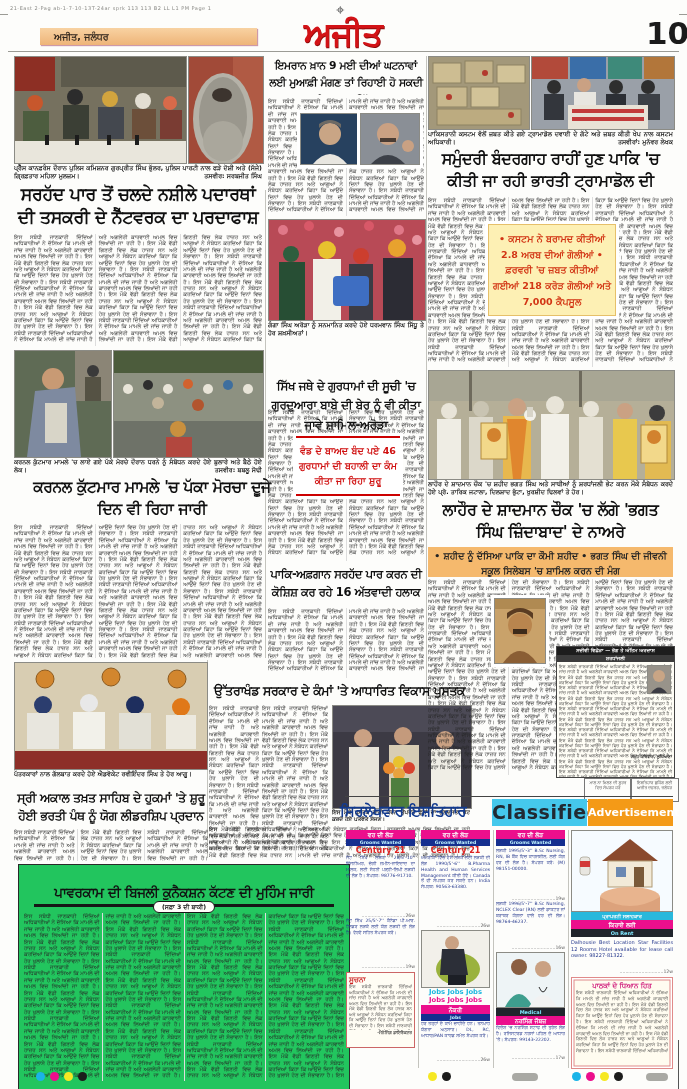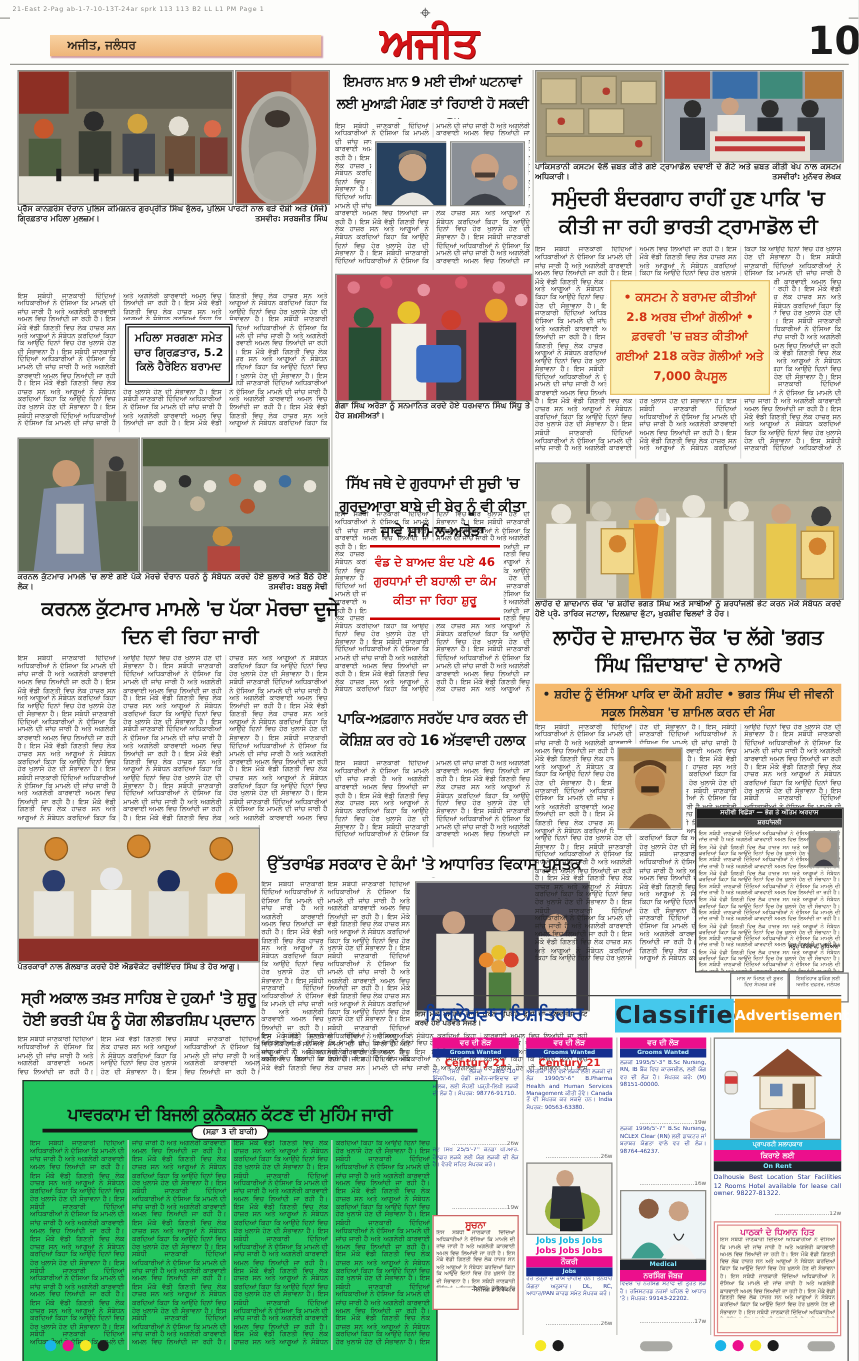--- a/index.html
+++ b/index.html
@@ -41,21 +41,21 @@
   .cl-pa{font-size:15px;font-weight:800;color:#123a8f;letter-spacing:-.5px;}
   .cl-cyan{background:#45c8ec;color:#212a33;font-weight:800;font-size:19px;text-align:center;line-height:27px;letter-spacing:.5px;}
   .cl-orange{background:#f49a17;color:#fff;font-weight:800;font-size:11px;text-align:right;line-height:27px;}
   .mag{background:#ec0f8c;color:#fff;font-size:6px;font-weight:bold;text-align:center;line-height:9px;}
   .nav{background:#152f8f;color:#bff3ff;font-size:4.6px;font-weight:bold;text-align:center;line-height:7px;}
   .dark{background:#20242c;color:#7fe8ff;font-size:5px;font-weight:bold;text-align:center;line-height:8px;}
   .adtxt{font-size:4.5px;line-height:1.3;text-align:justify;color:#283b8f;overflow:hidden;}
   .sep{font-size:4.6px;color:#666;text-align:right;white-space:nowrap;overflow:hidden;}
   .c21{color:#d22;font-weight:800;font-size:8px;text-align:center;}
   .noticebox{border:1px solid #c66;background:#fffdf4;padding:2px;overflow:hidden;}
-  .noticebox .hd{color:#c22;font-weight:800;font-size:7.4px;text-align:center;}
+  .noticebox .hd{color:#c22;font-weight:800;font-size:7.4px;}
   .noticebox .bd{font-size:4.3px;line-height:1.3;text-align:justify;color:#333;}
   .readers{border:1px solid #e08a8a;box-shadow:inset 0 0 0 1.5px #fff,inset 0 0 0 2.5px #e08a8a;
            background:#fffcf0;padding:4px;overflow:hidden;}
   .readers .hd{color:#d01a7a;font-weight:800;font-size:7px;text-align:center;}
   .readers .bd{font-size:4.3px;line-height:1.35;text-align:justify;color:#333;}
   .dot{border-radius:50%;width:9px;height:9px;}
   .oval{background:#a9a9a4;border-radius:5px;height:8px;}
   .pcom{border:1.5px solid #2a2a2a;background:#22c55e;padding:19px 5px;overflow:hidden;}
   .pcom-hd{font-size:13.5px;font-weight:800;text-align:center;letter-spacing:-.4px;}
   .pcom-rule{border-top:3px solid #161616;position:relative;margin:3px 10px;}
@@ -114,22 +114,22 @@
       <ellipse cx="34" cy="62" rx="30" ry="46" fill="#b5b2a8"></ellipse>
       <ellipse cx="34" cy="60" rx="24" ry="40" fill="#9a978d"></ellipse>
       <ellipse cx="33" cy="38" rx="10" ry="7" fill="#3c342e"></ellipse>
       <ellipse cx="34" cy="84" rx="20" ry="20" fill="#aaa79c"></ellipse>
     </svg>
   </div>
   <div class="abs cap" style="left:14px;top:164px;width:248px;height:17px;">
     <span>ਪ੍ਰੈੱਸ ਕਾਨਫ਼ਰੰਸ ਦੌਰਾਨ ਪੁਲਿਸ ਕਮਿਸ਼ਨਰ ਗੁਰਪ੍ਰੀਤ ਸਿੰਘ ਭੁੱਲਰ, ਪੁਲਿਸ ਪਾਰਟੀ ਨਾਲ ਫੜੇ ਦੋਸ਼ੀ ਅਤੇ (ਸੱਜੇ) ਗ੍ਰਿਫ਼ਤਾਰ ਮਹਿਲਾ ਮੁਲਜ਼ਮ।</span>
     <span class="credit">ਤਸਵੀਰ: ਸਰਬਜੀਤ ਸਿੰਘ</span>
   </div>
+  <div class="abs hl" style="left:14px;top:183px;width:248px;height:48px;font-size:17.5px;line-height:1.33;">ਸਰਹੱਦ ਪਾਰ ਤੋਂ ਚਲਦੇ ਨਸ਼ੀਲੇ ਪਦਾਰਥਾਂ ਦੀ ਤਸਕਰੀ ਦੇ ਨੈੱਟਵਰਕ ਦਾ ਪਰਦਾਫਾਸ਼</div>
   <div class="abs btxt c3" style="left:14px;top:234px;width:248px;height:112px;">ਇਸ ਸਬੰਧੀ ਜਾਣਕਾਰੀ ਦਿੰਦਿਆਂ ਅਧਿਕਾਰੀਆਂ ਨੇ ਦੱਸਿਆ ਕਿ ਮਾਮਲੇ ਦੀ ਜਾਂਚ ਜਾਰੀ ਹੈ ਅਤੇ ਅਗਲੇਰੀ ਕਾਰਵਾਈ ਅਮਲ ਵਿਚ ਲਿਆਂਦੀ ਜਾ ਰਹੀ ਹੈ। ਇਸ ਮੌਕੇ ਵੱਡੀ ਗਿਣਤੀ ਵਿਚ ਲੋਕ ਹਾਜ਼ਰ ਸਨ ਅਤੇ ਆਗੂਆਂ ਨੇ ਸੰਬੋਧਨ ਕਰਦਿਆਂ ਕਿਹਾ ਕਿ ਆਉਂਦੇ ਦਿਨਾਂ ਵਿਚ ਹੋਰ ਖੁਲਾਸੇ ਹੋਣ ਦੀ ਸੰਭਾਵਨਾ ਹੈ। ਇਸ ਸਬੰਧੀ ਜਾਣਕਾਰੀ ਦਿੰਦਿਆਂ ਅਧਿਕਾਰੀਆਂ ਨੇ ਦੱਸਿਆ ਕਿ ਮਾਮਲੇ ਦੀ ਜਾਂਚ ਜਾਰੀ ਹੈ ਅਤੇ ਅਗਲੇਰੀ ਕਾਰਵਾਈ ਅਮਲ ਵਿਚ ਲਿਆਂਦੀ ਜਾ ਰਹੀ ਹੈ। ਇਸ ਮੌਕੇ ਵੱਡੀ ਗਿਣਤੀ ਵਿਚ ਲੋਕ ਹਾਜ਼ਰ ਸਨ ਅਤੇ ਆਗੂਆਂ ਨੇ ਸੰਬੋਧਨ ਕਰਦਿਆਂ ਕਿਹਾ ਕਿ ਆਉਂਦੇ ਦਿਨਾਂ ਵਿਚ ਹੋਰ ਖੁਲਾਸੇ ਹੋਣ ਦੀ ਸੰਭਾਵਨਾ ਹੈ। ਇਸ ਸਬੰਧੀ ਜਾਣਕਾਰੀ ਦਿੰਦਿਆਂ ਅਧਿਕਾਰੀਆਂ ਨੇ ਦੱਸਿਆ ਕਿ ਮਾਮਲੇ ਦੀ ਜਾਂਚ ਜਾਰੀ ਹੈ ਅਤੇ ਅਗਲੇਰੀ ਕਾਰਵਾਈ ਅਮਲ ਵਿਚ ਲਿਆਂਦੀ ਜਾ ਰਹੀ ਹੈ। ਇਸ ਮੌਕੇ ਵੱਡੀ ਗਿਣਤੀ ਵਿਚ ਲੋਕ ਹਾਜ਼ਰ ਸਨ ਅਤੇ ਆਗੂਆਂ ਨੇ ਸੰਬੋਧਨ ਕਰਦਿਆਂ ਕਿਹਾ ਕਿ ਆਉਂਦੇ ਦਿਨਾਂ ਵਿਚ ਹੋਰ ਖੁਲਾਸੇ ਹੋਣ ਦੀ ਸੰਭਾਵਨਾ ਹੈ। ਇਸ ਸਬੰਧੀ ਜਾਣਕਾਰੀ ਦਿੰਦਿਆਂ ਅਧਿਕਾਰੀਆਂ ਨੇ ਦੱਸਿਆ ਕਿ ਮਾਮਲੇ ਦੀ ਜਾਂਚ ਜਾਰੀ ਹੈ ਅਤੇ ਅਗਲੇਰੀ ਕਾਰਵਾਈ ਅਮਲ ਵਿਚ ਲਿਆਂਦੀ ਜਾ ਰਹੀ ਹੈ। ਇਸ ਮੌਕੇ ਵੱਡੀ ਗਿਣਤੀ ਵਿਚ ਲੋਕ ਹਾਜ਼ਰ ਸਨ ਅਤੇ ਆਗੂਆਂ ਨੇ ਸੰਬੋਧਨ ਕਰਦਿਆਂ ਕਿਹਾ ਕਿ ਆਉਂਦੇ ਦਿਨਾਂ ਵਿਚ ਹੋਰ ਖੁਲਾਸੇ ਹੋਣ ਦੀ ਸੰਭਾਵਨਾ ਹੈ। ਇਸ ਸਬੰਧੀ ਜਾਣਕਾਰੀ ਦਿੰਦਿਆਂ ਅਧਿਕਾਰੀਆਂ ਨੇ ਦੱਸਿਆ ਕਿ ਮਾਮਲੇ ਦੀ ਜਾਂਚ ਜਾਰੀ ਹੈ ਅਤੇ ਅਗਲੇਰੀ ਕਾਰਵਾਈ ਅਮਲ ਵਿਚ ਲਿਆਂਦੀ ਜਾ ਰਹੀ ਹੈ। ਇਸ ਮੌਕੇ ਵੱਡੀ ਗਿਣਤੀ ਵਿਚ ਲੋਕ ਹਾਜ਼ਰ ਸਨ ਅਤੇ ਆਗੂਆਂ ਨੇ ਸੰਬੋਧਨ ਕਰਦਿਆਂ ਕਿਹਾ ਕਿ ਆਉਂਦੇ ਦਿਨਾਂ ਵਿਚ ਹੋਰ ਖੁਲਾਸੇ ਹੋਣ ਦੀ ਸੰਭਾਵਨਾ ਹੈ। ਇਸ ਸਬੰਧੀ ਜਾਣਕਾਰੀ ਦਿੰਦਿਆਂ ਅਧਿਕਾਰੀਆਂ ਨੇ ਦੱਸਿਆ ਕਿ ਮਾਮਲੇ ਦੀ ਜਾਂਚ ਜਾਰੀ ਹੈ ਅਤੇ ਅਗਲੇਰੀ ਕਾਰਵਾਈ ਅਮਲ ਵਿਚ ਲਿਆਂਦੀ ਜਾ ਰਹੀ ਹੈ। ਇਸ ਮੌਕੇ ਵੱਡੀ ਗਿਣਤੀ ਵਿਚ ਲੋਕ ਹਾਜ਼ਰ ਸਨ ਅਤੇ ਆਗੂਆਂ ਨੇ ਸੰਬੋਧਨ ਕਰਦਿਆਂ ਕਿਹਾ ਕਿ ਆਉਂਦੇ ਦਿਨਾਂ ਵਿਚ ਹੋਰ ਖੁਲਾਸੇ ਹੋਣ ਦੀ ਸੰਭਾਵਨਾ ਹੈ। ਇਸ ਸਬੰਧੀ ਜਾਣਕਾਰੀ ਦਿੰਦਿਆਂ ਅਧਿਕਾਰੀਆਂ ਨੇ ਦੱਸਿਆ ਕਿ ਮਾਮਲੇ ਦੀ ਜਾਂਚ ਜਾਰੀ ਹੈ ਅਤੇ ਅਗਲੇਰੀ ਕਾਰਵਾਈ ਅਮਲ ਵਿਚ ਲਿਆਂਦੀ ਜਾ ਰਹੀ ਹੈ। ਇਸ ਮੌਕੇ ਵੱਡੀ ਗਿਣਤੀ ਵਿਚ ਲੋਕ ਹਾਜ਼ਰ ਸਨ ਅਤੇ ਆਗੂਆਂ ਨੇ ਸੰਬੋਧਨ ਕਰਦਿਆਂ ਕਿਹਾ ਕਿ ਆਉਂਦੇ ਦਿਨਾਂ ਵਿਚ ਹੋਰ ਖੁਲਾਸੇ ਹੋਣ ਦੀ ਸੰਭਾਵਨਾ ਹੈ। ਇਸ ਸਬੰਧੀ ਜਾਣਕਾਰੀ ਦਿੰਦਿਆਂ ਅਧਿਕਾਰੀਆਂ ਨੇ ਦੱਸਿਆ ਕਿ ਮਾਮਲੇ ਦੀ ਜਾਂਚ ਜਾਰੀ ਹੈ ਅਤੇ ਅਗਲੇਰੀ ਕਾਰਵਾਈ ਅਮਲ ਵਿਚ ਲਿਆਂਦੀ ਜਾ ਰਹੀ ਹੈ। ਇਸ ਮੌਕੇ ਵੱਡੀ ਗਿਣਤੀ ਵਿਚ ਲੋਕ ਹਾਜ਼ਰ ਸਨ ਅਤੇ ਆਗੂਆਂ ਨੇ ਸੰਬੋਧਨ ਕਰਦਿਆਂ ਕਿਹਾ ਕਿ ਆਉਂਦੇ ਦਿਨਾਂ ਵਿਚ ਹੋਰ ਖੁਲਾਸੇ ਹੋਣ ਦੀ ਸੰਭਾਵਨਾ ਹੈ। ਇਸ ਸਬੰਧੀ ਜਾਣਕਾਰੀ ਦਿੰਦਿਆਂ ਅਧਿਕਾਰੀਆਂ ਨੇ ਦੱਸਿਆ ਕਿ ਮਾਮਲੇ ਦੀ ਜਾਂਚ ਜਾਰੀ ਹੈ ਅਤੇ ਅਗਲੇਰੀ ਕਾਰਵਾਈ ਅਮਲ ਵਿਚ ਲਿਆਂਦੀ ਜਾ ਰਹੀ ਹੈ। ਇਸ ਮੌਕੇ ਵੱਡੀ ਗਿਣਤੀ ਵਿਚ ਲੋਕ ਹਾਜ਼ਰ ਸਨ ਅਤੇ ਆਗੂਆਂ ਨੇ ਸੰਬੋਧਨ ਕਰਦਿਆਂ ਕਿਹਾ ਕਿ ਆਉਂਦੇ ਦਿਨਾਂ ਵਿਚ ਹੋਰ ਖੁਲਾਸੇ ਹੋਣ ਦੀ ਸੰਭਾਵਨਾ ਹੈ। ਇਸ ਸਬੰਧੀ ਜਾਣਕਾਰੀ ਦਿੰਦਿਆਂ ਅਧਿਕਾਰੀਆਂ ਨੇ ਦੱਸਿਆ ਕਿ ਮਾਮਲੇ ਦੀ ਜਾਂਚ ਜਾਰੀ ਹੈ ਅਤੇ ਅਗਲੇਰੀ ਕਾਰਵਾਈ ਅਮਲ ਵਿਚ ਲਿਆਂਦੀ ਜਾ ਰਹੀ ਹੈ। ਇਸ ਮੌਕੇ ਵੱਡੀ ਗਿਣਤੀ ਵਿਚ ਲੋਕ ਹਾਜ਼ਰ ਸਨ ਅਤੇ ਆਗੂਆਂ ਨੇ ਸੰਬੋਧਨ ਕਰਦਿਆਂ ਕਿਹਾ ਕਿ ਆਉਂਦੇ ਦਿਨਾਂ ਵਿਚ ਹੋਰ ਖੁਲਾਸੇ ਹੋਣ ਦੀ ਸੰਭਾਵਨਾ ਹੈ। ਇਸ ਸਬੰਧੀ ਜਾਣਕਾਰੀ ਦਿੰਦਿਆਂ ਅਧਿਕਾਰੀਆਂ ਨੇ ਦੱਸਿਆ ਕਿ ਮਾਮਲੇ ਦੀ ਜਾਂਚ ਜਾਰੀ ਹੈ ਅਤੇ ਅਗਲੇਰੀ ਕਾਰਵਾਈ ਅਮਲ ਵਿਚ ਲਿਆਂਦੀ ਜਾ ਰਹੀ ਹੈ। ਇਸ ਮੌਕੇ ਵੱਡੀ ਗਿਣਤੀ ਵਿਚ ਲੋਕ ਹਾਜ਼ਰ ਸਨ ਅਤੇ ਆਗੂਆਂ ਨੇ ਸੰਬੋਧਨ ਕਰਦਿਆਂ ਕਿਹਾ ਕਿ ਆਉਂਦੇ ਦਿਨਾਂ ਵਿਚ ਹੋਰ ਖੁਲਾਸੇ ਹੋਣ ਦੀ ਸੰਭਾਵਨਾ ਹੈ। ਇਸ ਸਬੰਧੀ ਜਾਣਕਾਰੀ ਦਿੰਦਿਆਂ ਅਧਿਕਾਰੀਆਂ ਨੇ ਦੱਸਿਆ ਕਿ ਮਾਮਲੇ ਦੀ ਜਾਂਚ ਜਾਰੀ ਹੈ ਅਤੇ ਅਗਲੇਰੀ ਕਾਰਵਾਈ ਅਮਲ ਵਿਚ ਲਿਆਂਦੀ ਜਾ ਰਹੀ ਹੈ। ਇਸ ਮੌਕੇ ਵੱਡੀ ਗਿਣਤੀ ਵਿਚ ਲੋਕ ਹਾਜ਼ਰ ਸਨ ਅਤੇ ਆਗੂਆਂ ਨੇ ਸੰਬੋਧਨ ਕਰਦਿਆਂ ਕਿਹਾ ਕਿ ਆਉਂਦੇ ਦਿਨਾਂ ਵਿਚ ਹੋਰ ਖੁਲਾਸੇ ਹੋਣ ਦੀ ਸੰਭਾਵਨਾ ਹੈ। ਇਸ ਸਬੰਧੀ ਜਾਣਕਾਰੀ ਦਿੰਦਿਆਂ ਅਧਿਕਾਰੀਆਂ ਨੇ ਦੱਸਿਆ ਕਿ ਮਾਮਲੇ ਦੀ ਜਾਂਚ ਜਾਰੀ ਹੈ ਅਤੇ ਅਗਲੇਰੀ ਕਾਰਵਾਈ ਅਮਲ ਵਿਚ ਲਿਆਂਦੀ ਜਾ ਰਹੀ ਹੈ। ਇਸ ਮੌਕੇ ਵੱਡੀ ਗਿਣਤੀ ਵਿਚ ਲੋਕ ਹਾਜ਼ਰ ਸਨ ਅਤੇ ਆਗੂਆਂ ਨੇ ਸੰਬੋਧਨ ਕਰਦਿਆਂ ਕਿਹਾ ਕਿ ਆਉਂਦੇ ਦਿਨਾਂ ਵਿਚ ਹੋਰ ਖੁਲਾਸੇ ਹੋਣ ਦੀ ਸੰਭਾਵਨਾ ਹੈ। </div>
-  <div class="abs inset dbox" style="left:100px;top:259px;width:74px;">ਮਹਿਲਾ ਸਰਗਣਾ ਸਮੇਤ ਚਾਰ ਗ੍ਰਿਫ਼ਤਾਰ, 5.2 ਕਿਲੋ ਹੈਰੋਇਨ ਬਰਾਮਦ</div>
 
   <div class="abs photo" style="left:14px;top:350px;width:96px;height:106px;">
     <svg viewBox="0 0 96 106" preserveAspectRatio="none">
       <rect width="96" height="106" fill="#5f6b55"></rect>
         <rect x="60" y="0" width="36" height="50" fill="#8b8576"></rect>
       <circle cx="38" cy="28" r="11" fill="#c89a74"></circle>
         <path d="M20 40 L60 36 L66 106 L12 106 Z" fill="#7e8aa0"></path>
       <rect x="30" y="52" width="22" height="40" fill="#d8d5c8"></rect>
       <circle cx="78" cy="20" r="6" fill="#3a3a3a"></circle>
         <rect x="70" y="26" width="16" height="24" fill="#555244"></rect>

